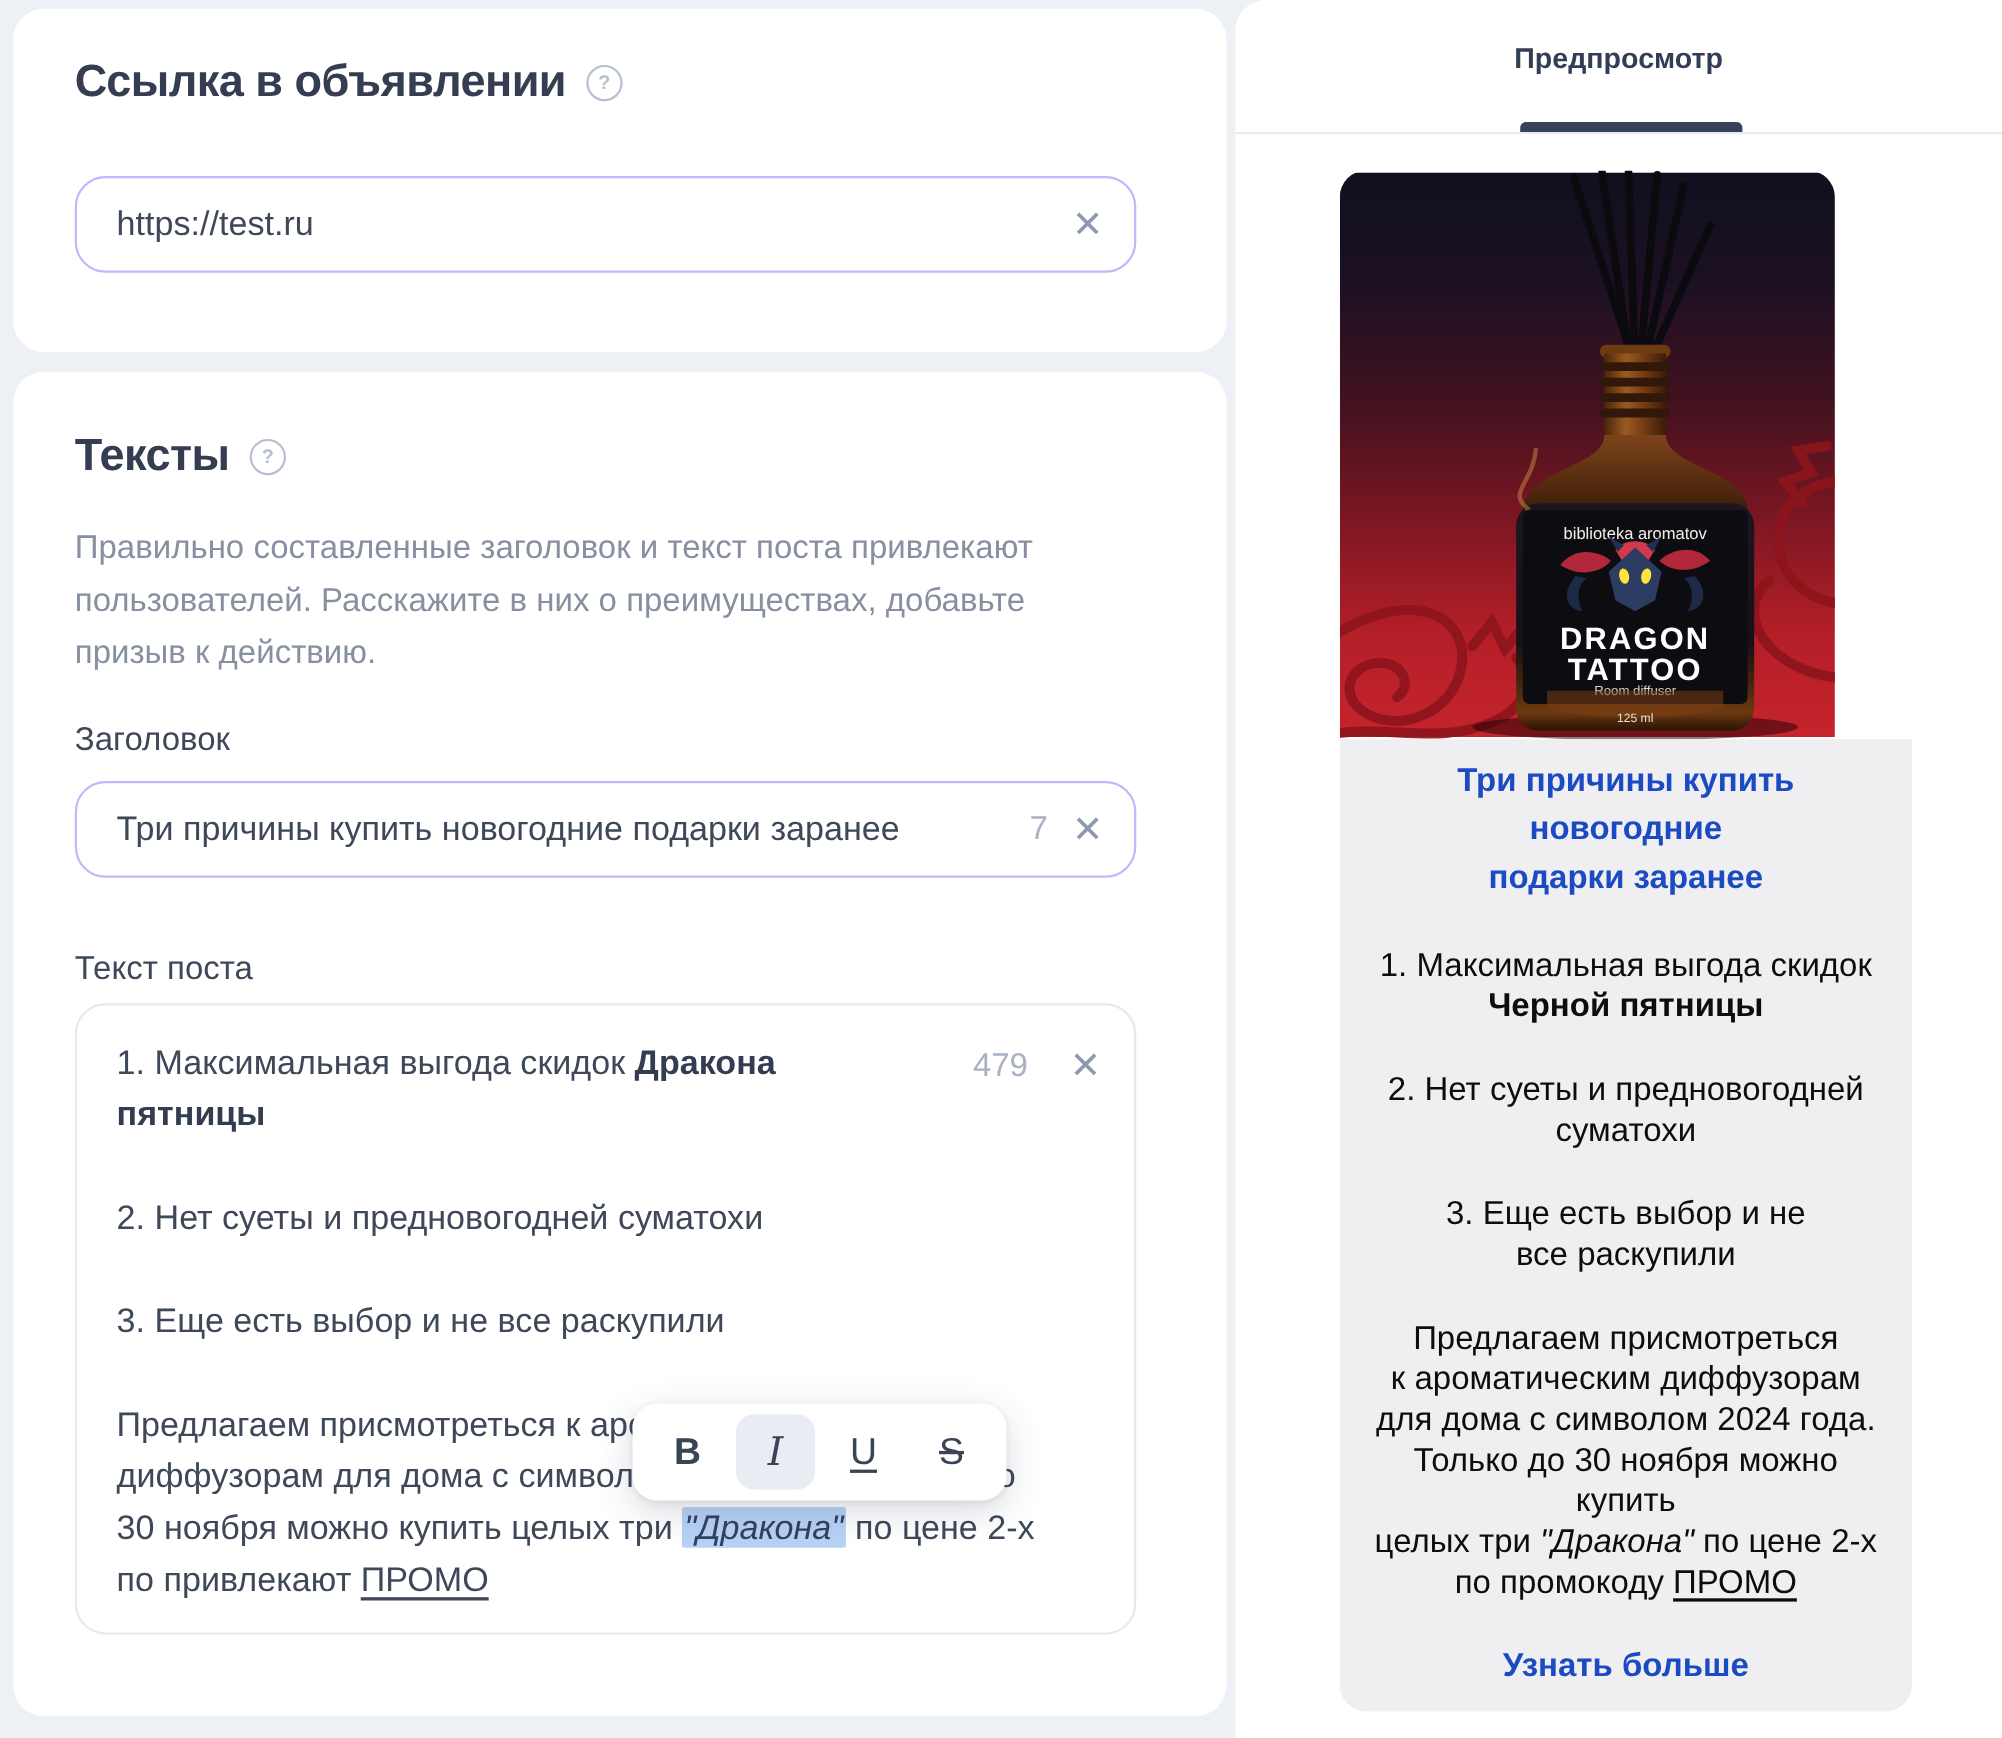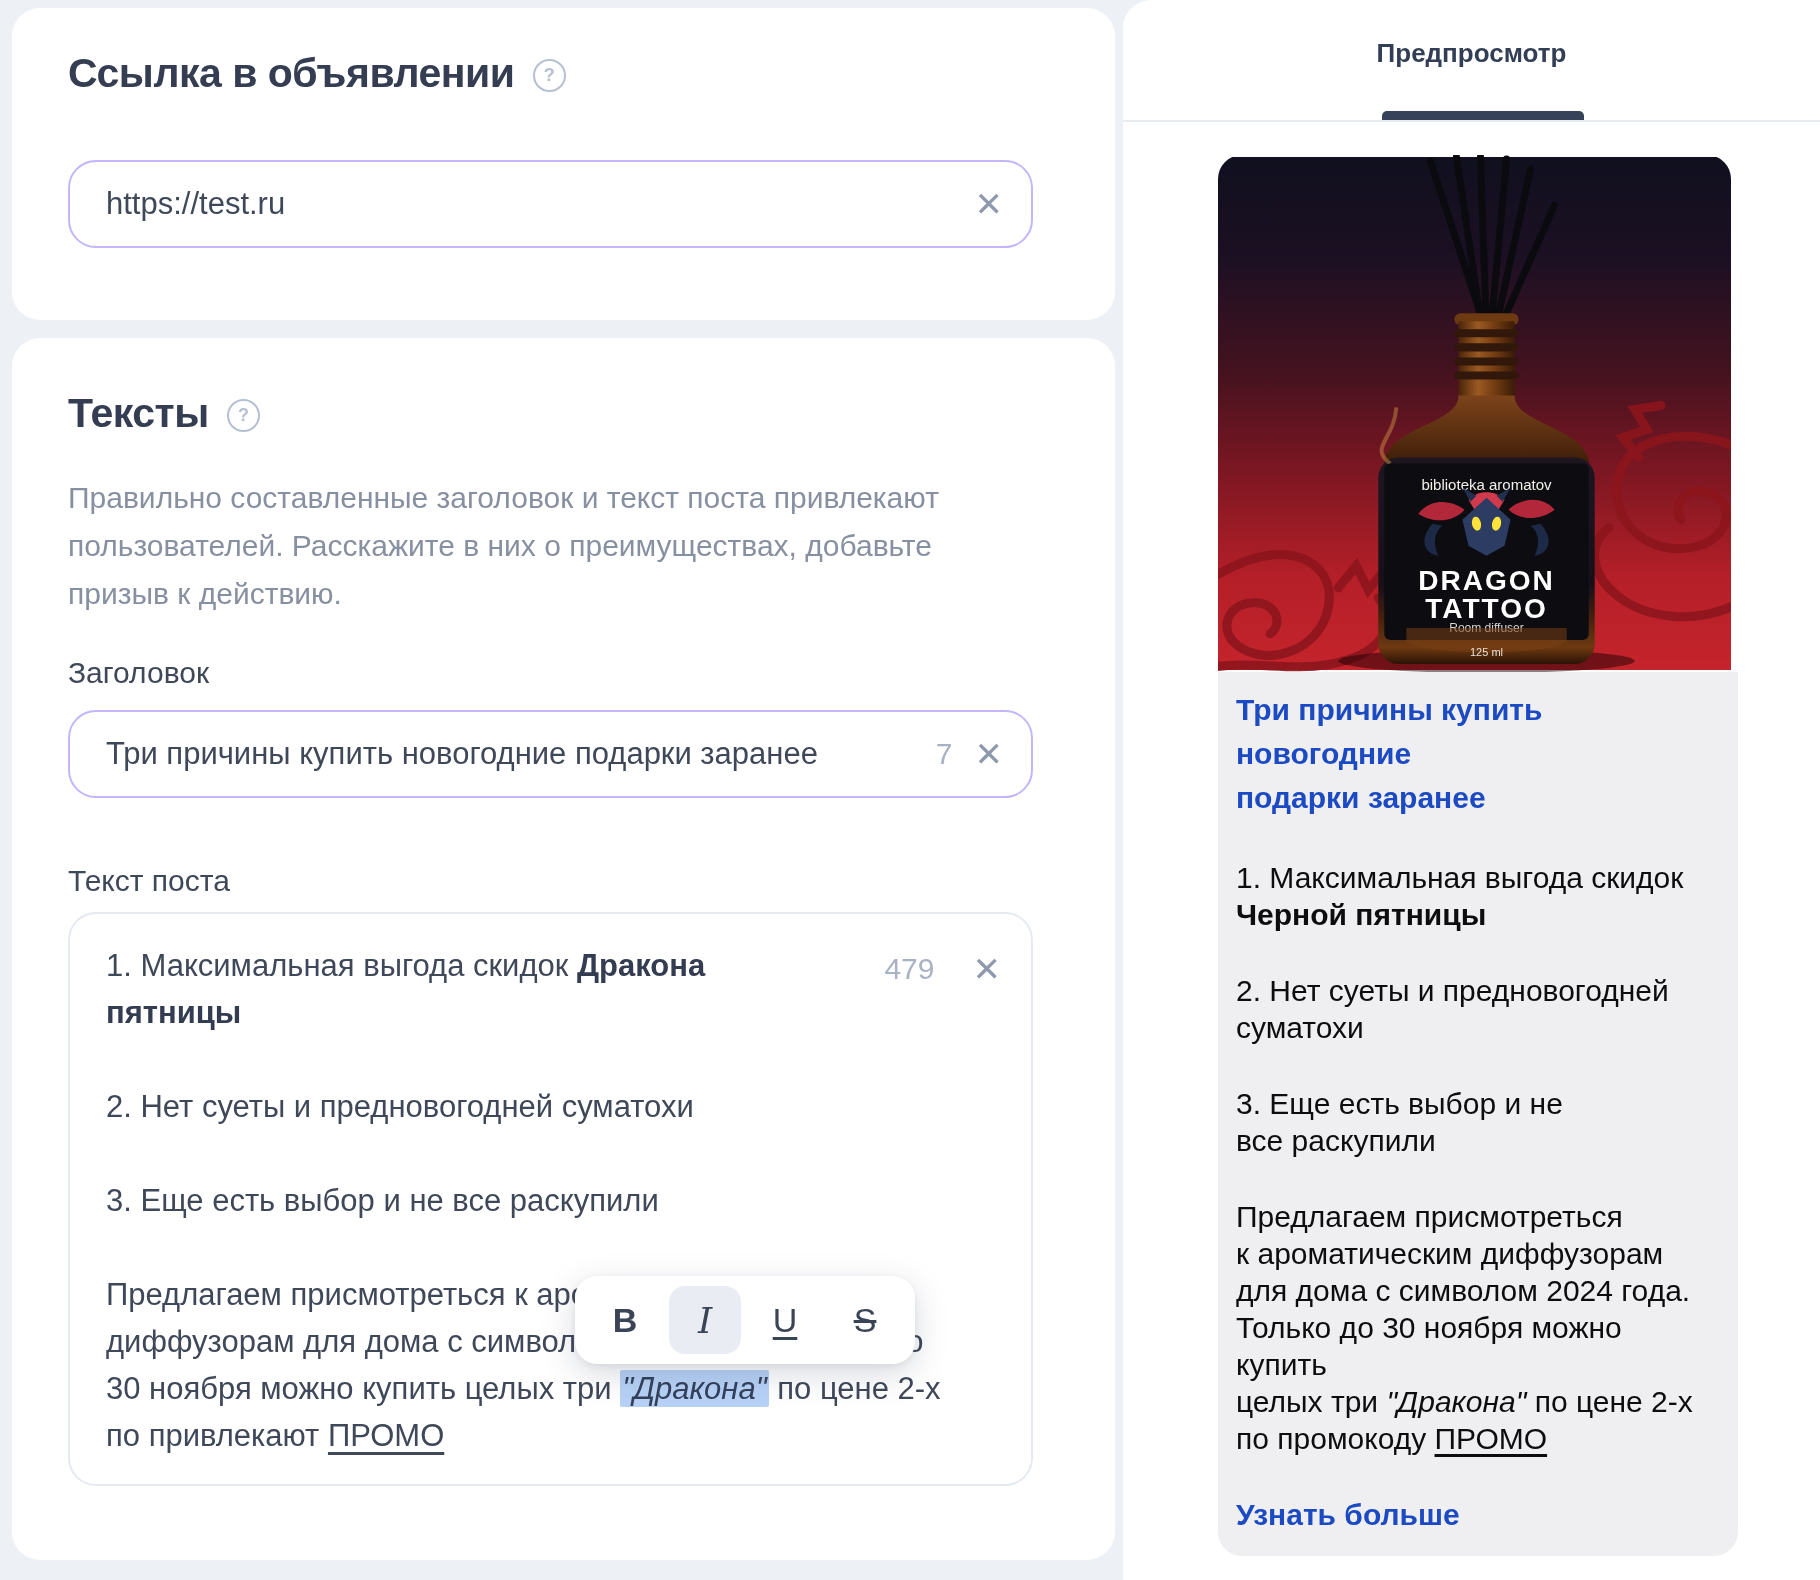--- a/index.html
+++ b/index.html
@@ -77,25 +77,25 @@
   .tab-label{
     position:absolute;left:0;top:38px;width:100%;text-align:center;
     font-size:26px;font-weight:700;color:#323e56;cursor:pointer;
   }
   .tab-underline{
     position:absolute;left:259px;top:111px;width:202px;height:9px;
     background:#36415a;border-radius:5px 5px 0 0;
   }
   .preview-card{position:absolute;left:95px;top:155px;width:520px;}
   .preview-img{
-    width:513px;height:517px;border-radius:24px 24px 0 0;overflow:hidden;position:relative;
+    width:450px;height:517px;border-radius:24px 24px 0 0;overflow:hidden;position:relative;
   }
   .preview-body{
     width:520px;height:884px;box-sizing:border-box;background:#efeff1;
-    border-radius:0 0 24px 24px;padding:16px 18px 10px 18px;overflow:hidden;
+    border-radius:0 0 24px 24px;padding:16px 18px 10px 18px;overflow:hidden;text-align:center;
   }
   .pv-title{
     font-size:30px;line-height:44px;font-weight:700;color:#1b4ac2;white-space:pre-line;cursor:pointer;
   }
   .pv-p{font-size:30px;line-height:37px;color:#0d0d0f;white-space:pre-line;margin-top:39px;}
   .pv-p b{font-weight:700;}
   .pv-it{font-style:italic;}
   .pv-u{text-decoration:underline;text-underline-offset:5px;}
   .pv-link{color:#1b4ac2;font-weight:700;font-size:30px;line-height:37px;margin-top:39px;cursor:pointer;}
 </style>

